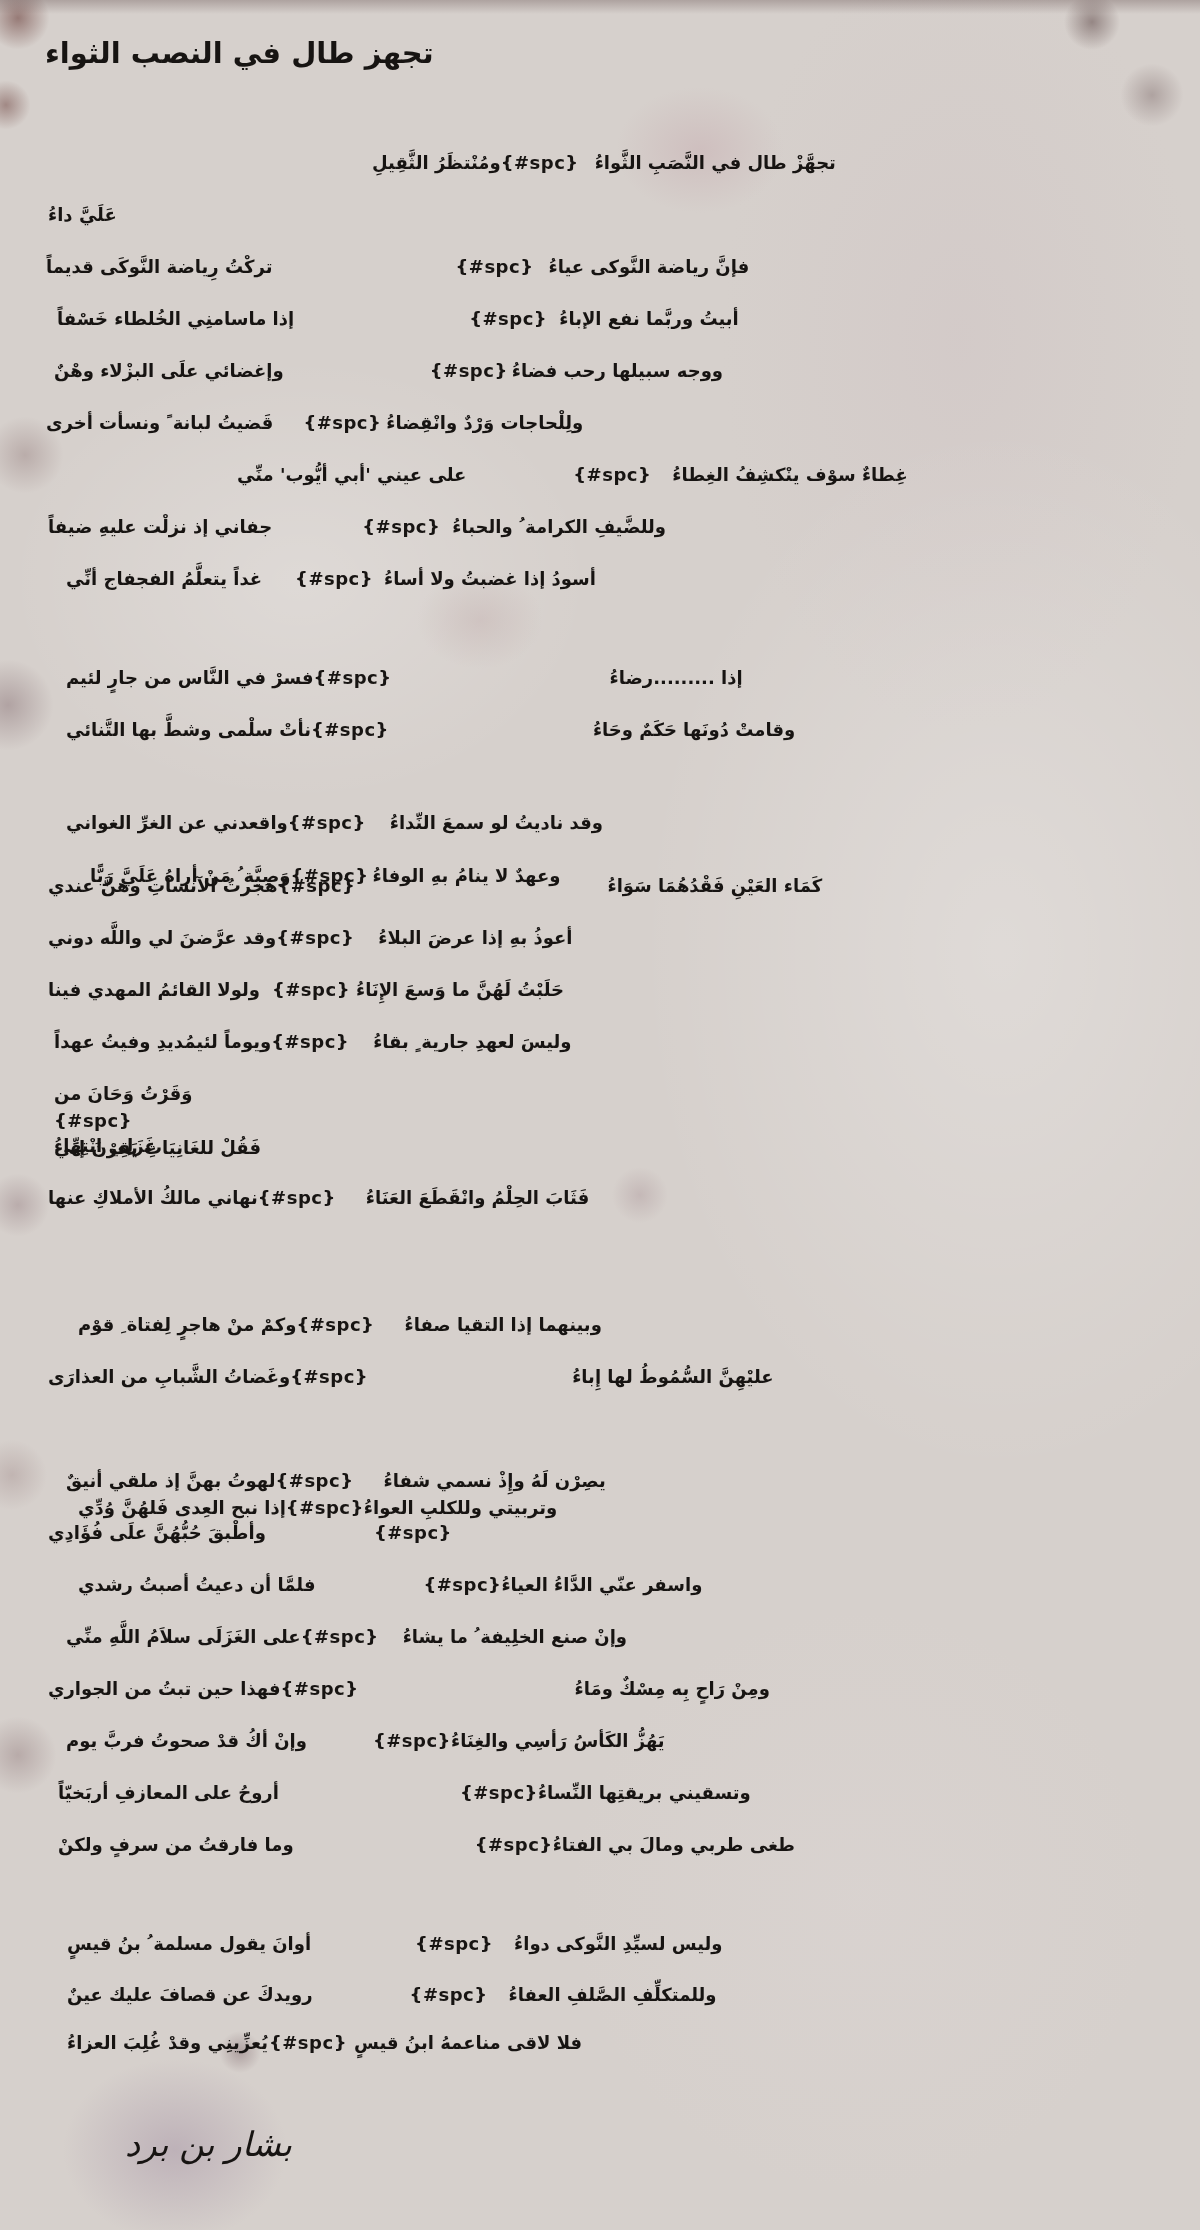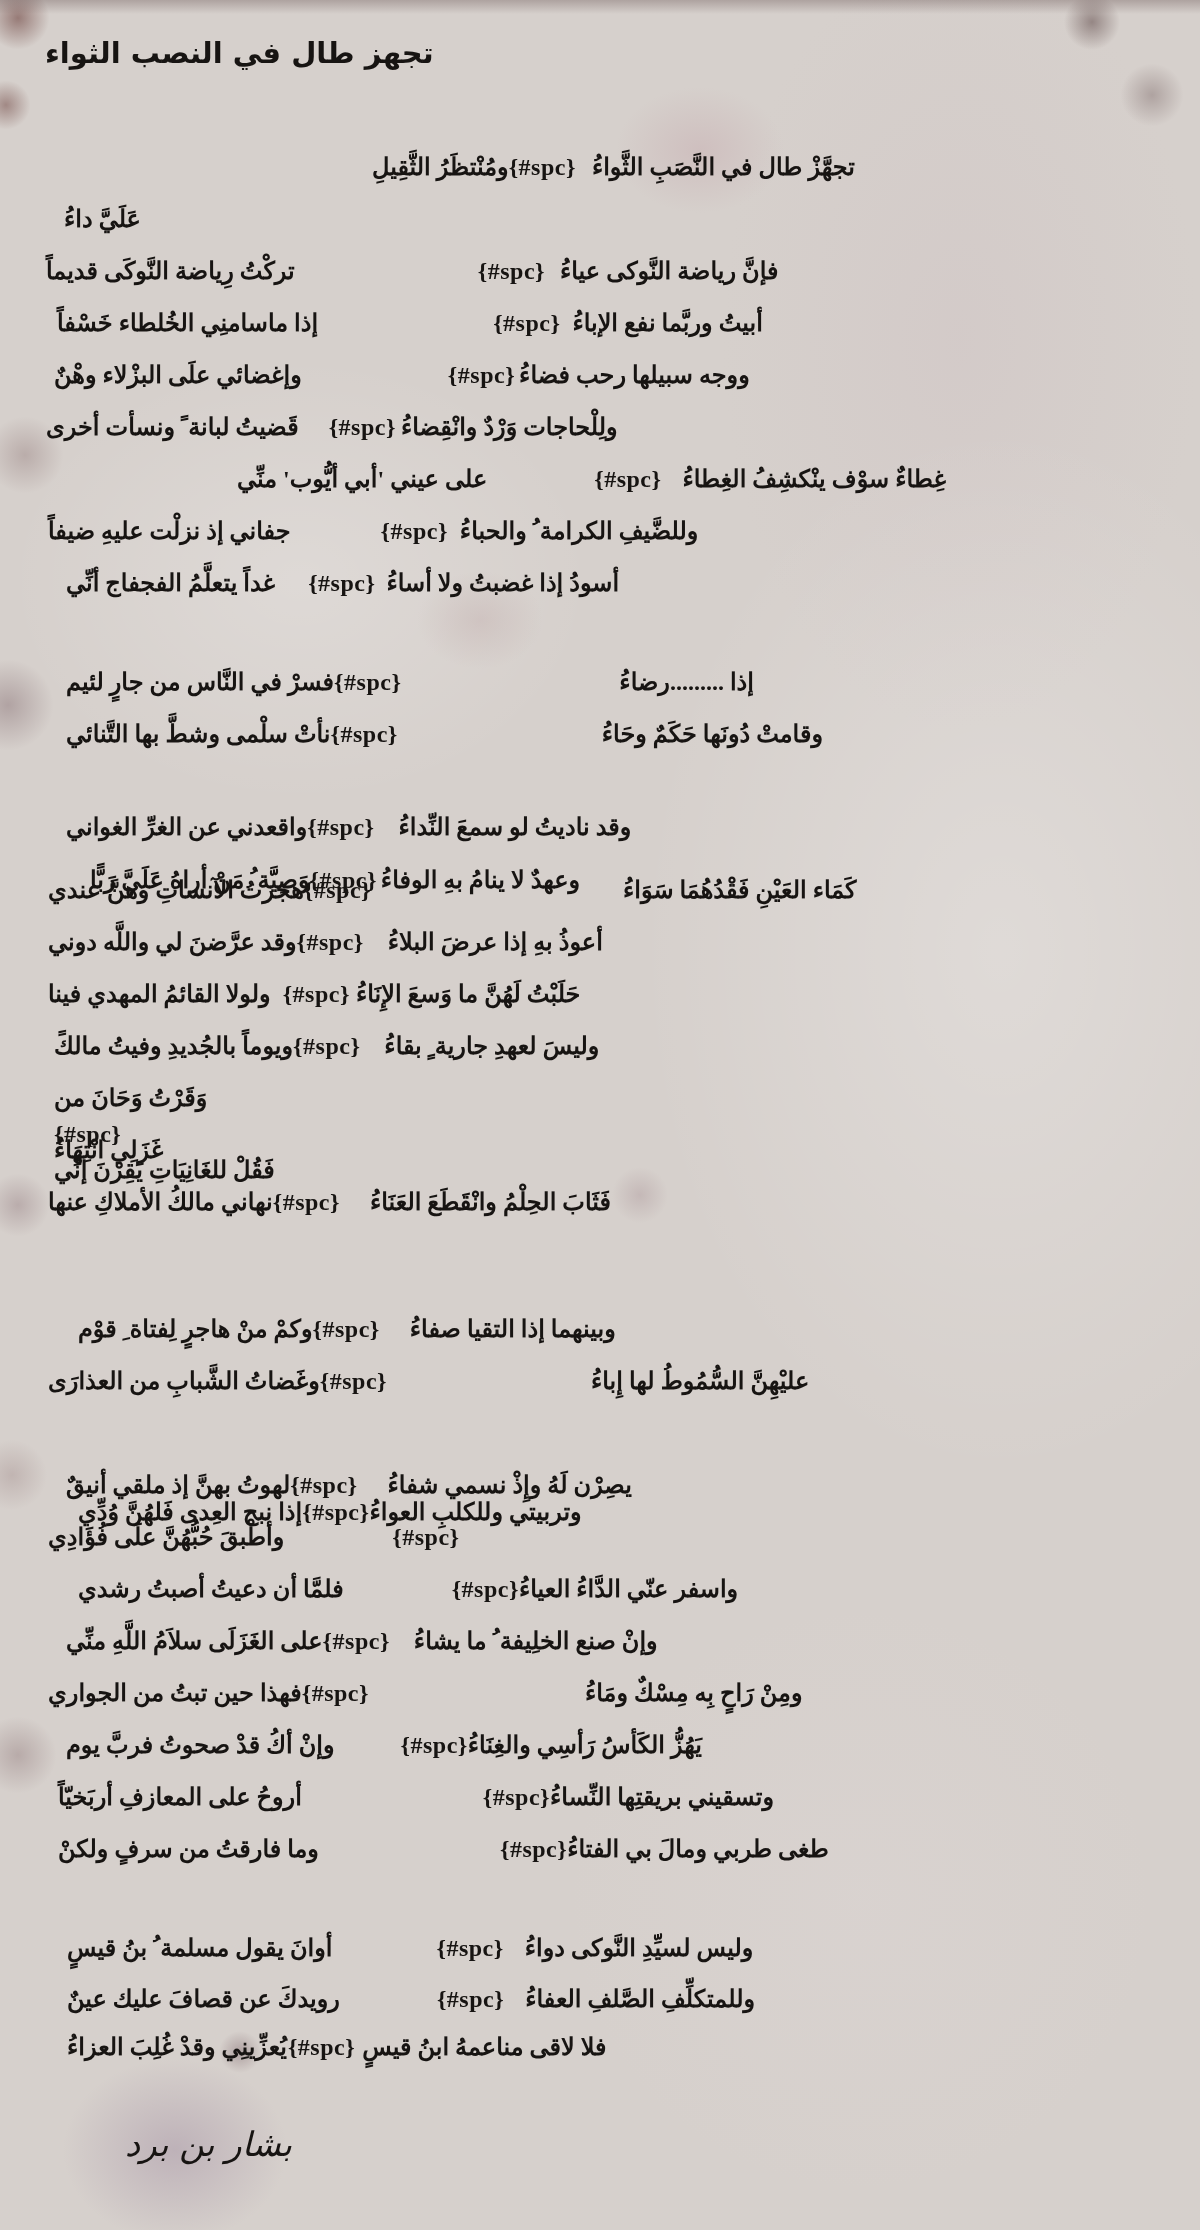--- a/index.html
+++ b/index.html
@@ -37,23 +37,22 @@
   }
   .page-title {
     position: absolute; left: 45px; top: 36px;
     font-size: 29px; font-weight: 700;
     white-space: nowrap;
   }
   .vline {
     position: absolute;
     display: flex; align-items: baseline;
     white-space: nowrap;
-    font-size: 24px; font-weight: 700;
+    font-size: 18px; font-weight: 700;
     line-height: 1.45;
-    font-family: Liberation Serif, serif;
   }
   .seg { direction: rtl; unicode-bidi: isolate; }
   .sep { direction: ltr; unicode-bidi: isolate; font-weight: 700; letter-spacing: 0.5px; }
   .gap { display: inline-block; height: 1px; }
   .signature {
     position: absolute; left: 88px; top: 2124px;
     font-size: 34px; font-style: italic; font-weight: 400;
     direction: rtl; unicode-bidi: isolate;
     white-space: nowrap;
     margin-left: 37px;
@@ -68,21 +67,21 @@
 
 <div>
   <div class="vline" style="top: 150px; left: 372px;">
     <span class="seg seg-left">ومُنْتظَرُ الثَّقِيلِ</span>
     <span class="gap g1" style="width: 0px;"></span>
     <span class="sep">{#spc}</span>
     <span class="gap g2" style="width: 16px;"></span>
     <span class="seg seg-right">تجهَّزْ طال في النَّصَبِ الثَّواءُ</span>
   </div>
 
-  <div class="vline" style="top: 202px; left: 64px; text-align: right;">
+  <div class="vline" style="top: 202px; left: 48px; text-align: right;">
     <span class="seg seg-left">عَلَيَّ داءُ</span>
 
   </div>
 
   <div class="vline" style="top: 254px; left: 46px;">
     <span class="seg seg-left">تركْتُ رِياضة النَّوكَى قديماً</span>
     <span class="gap g1" style="width: 183px;"></span>
     <span class="sep">{#spc}</span>
     <span class="gap g2" style="width: 15px;"></span>
     <span class="seg seg-right">فإنَّ رياضة النَّوكى عياءُ</span>
@@ -186,21 +185,21 @@
 
   <div class="vline" style="top: 977px; left: 48px;">
     <span class="seg seg-left">ولولا القائمُ المهدي فينا</span>
     <span class="gap g1" style="width: 12px;"></span>
     <span class="sep">{#spc}</span>
     <span class="gap g2" style="width: 6px;"></span>
     <span class="seg seg-right">حَلَبْتُ لَهُنَّ ما وَسعَ الإِنَاءُ</span>
   </div>
 
   <div class="vline" style="top: 1029px; left: 54px;">
-    <span class="seg seg-left">ويوماً بالجُديدِ وفيتُ مالكً</span>
+    <span class="seg seg-left">ويوماً لئيمُديدِ وفيتُ عهداً</span>
     <span class="gap g1" style="width: 0px;"></span>
     <span class="sep">{#spc}</span>
     <span class="gap g2" style="width: 24px;"></span>
     <span class="seg seg-right">وليسَ لعهدِ جارية ٍ بقاءُ</span>
   </div>
 
   <div class="vline" style="top: 1081px; left: 54px; flex-direction: column;">
     <span class="seg seg-left">وَقَرْتُ وَحَانَ من</span>
     <span class="gap g1" style="width: 0px;"></span>
     <span class="sep">{#spc}</span>

